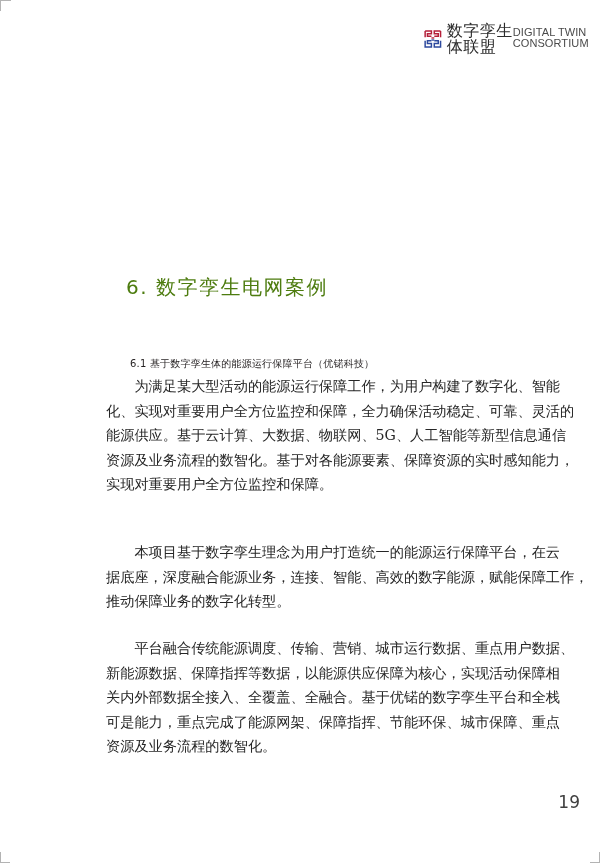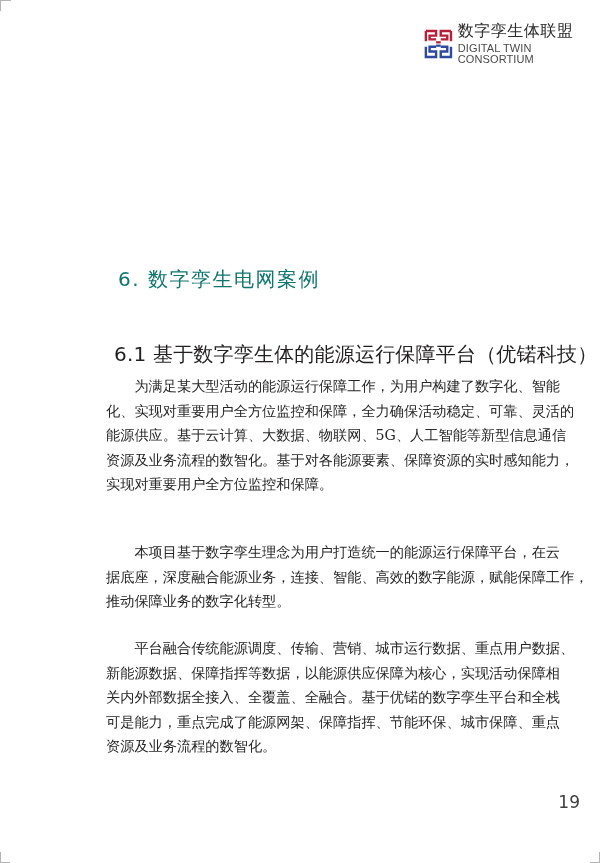--- a/index.html
+++ b/index.html
@@ -33,21 +33,20 @@
     display: flex;
     align-items: center;
   }
   .logo-mark {
     width: 31px;
     height: 32px;
     margin-right: 5px;
   }
   .logo-text {
     display: flex;
-    flex-direction: column;
     line-height: 1;
   }
   .logo-cn {
     font-family: "DejaVu Sans", "Liberation Sans", sans-serif;
     font-size: 16px;
     color: #2b2b2b;
     letter-spacing: 0.5px;
   }
   .logo-en {
     font-family: "Liberation Sans", "DejaVu Sans", sans-serif;
@@ -56,33 +55,33 @@
     margin-top: 4px;
     letter-spacing: 0.1px;
   }
 
   .chapter-title {
     position: absolute;
     left: 114px;
     top: 262px;
     font-family: "DejaVu Sans", "Liberation Sans", sans-serif;
     font-size: 20px;
-    color: #0f766e;
+    color: #4d7c0f;
     letter-spacing: 1.5px;
-    margin: 4px;
+    margin: 12px;
     font-weight: normal;
   }
   .section-title {
     position: absolute;
     left: 114px;
     top: 341px;
     font-family: "DejaVu Sans", "Liberation Sans", sans-serif;
-    font-size: 20px;
+    font-size: 10px;
     color: #231f20;
-    margin: 0;
+    margin: 16px;
     font-weight: normal;
     letter-spacing: 0.2px;
     text-align: center;
   }
 
   .body {
     position: absolute;
     left: 106px;
     width: 390px;
     font-size: 14.2px;

